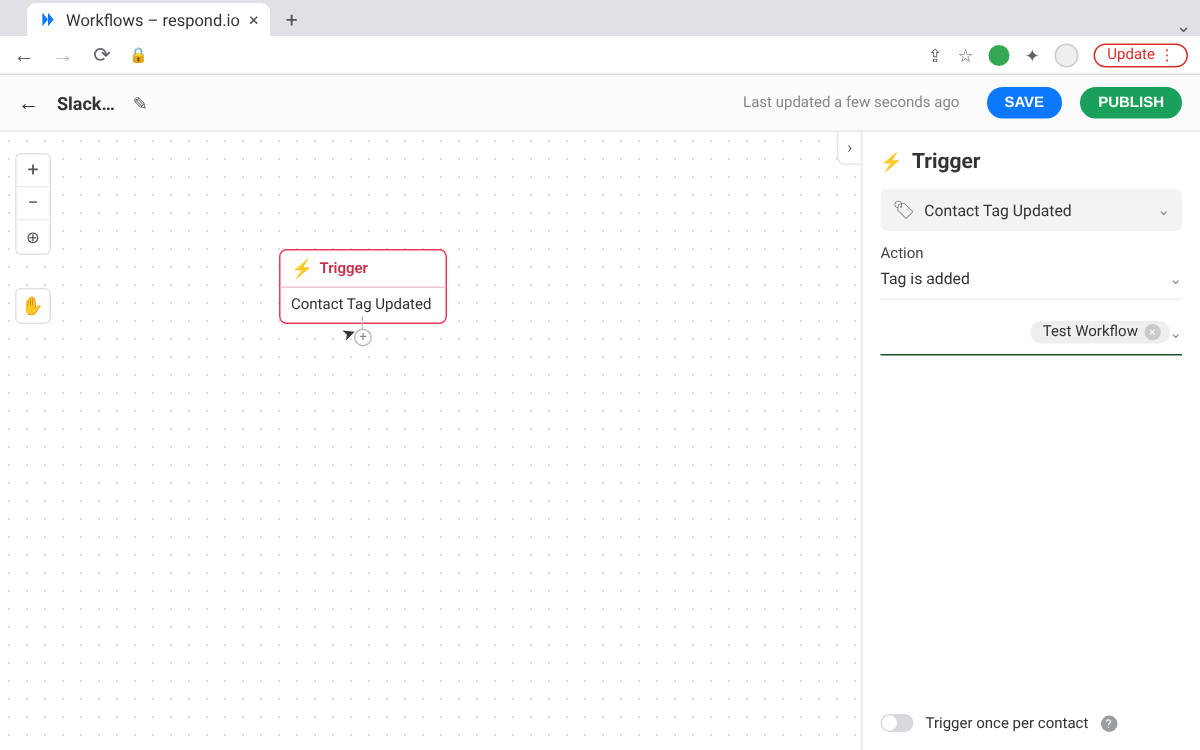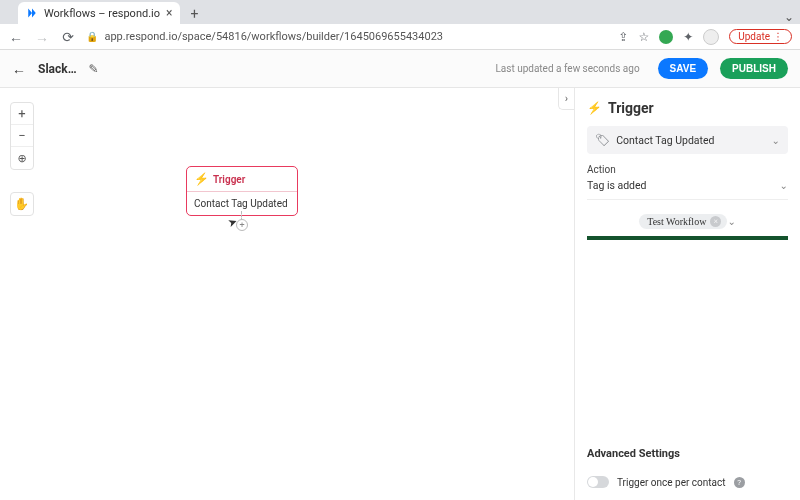--- a/index.html
+++ b/index.html
@@ -62,21 +62,21 @@
   
   .sidebar { width: 226px; border-left: 1px solid #e8e8e8; background: #fff; padding: 12px; display: flex; flex-direction: column; gap: 10px; overflow: hidden; }
   .sb-title { display: flex; align-items: center; gap: 6px; font-size: 14px; font-weight: 700; }
   .sb-desc { font-size: 10px; color: #555; line-height: 1.4; }
   .trig-select { background: #f3f3f5; border-radius: 4px; padding: 7px 8px; display: flex; align-items: center; gap: 6px; font-size: 10.5px; }
   .trig-select .chev { margin-left: auto; color: #888; font-size: 10px; }
   .field-lbl { font-size: 10px; color: #444; }
   .field-val { display: flex; align-items: center; justify-content: space-between; font-size: 10.5px; padding: 4px 0 7px 0; border-bottom: 1px solid #eee; }
   .tag-chip { background: #eceef0; border-radius: 10px; padding: 2px 6px 2px 8px; display: inline-flex; align-items: center; gap: 4px; font-size: 10px; }
   .tag-chip .x { width: 11px; height: 11px; border-radius: 50%; background: #c8cacd; color: #fff; font-size: 8px; display: flex; align-items: center; justify-content: center; }
-  .tag-row { display: flex; align-items: center; justify-content: center; padding: 4px 0 7px 0; border-bottom: 4px solid #14532d; font-family: Liberation Serif, serif; }
+  .tag-row { display: flex; align-items: center; justify-content: flex-end; padding: 4px 0 7px 0; border-bottom: 1px solid #14532d; }
   .sidebar .spacer { flex: 1; }
   .adv-title { font-size: 11px; font-weight: 700; margin-top: 4px; }
   .adv-row { display: flex; align-items: center; gap: 8px; font-size: 10px; padding-top: 6px; }
   .toggle { width: 22px; height: 12px; border-radius: 6px; background: #d6d8db; position: relative; }
   .toggle::after { content: ""; position: absolute; left: 1px; top: 1px; width: 10px; height: 10px; border-radius: 50%; background: #fff; }
   .help { width: 11px; height: 11px; border-radius: 50%; background: #9b9ea2; color: #fff; font-size: 8px; display: flex; align-items: center; justify-content: center; }
 
   .bolt { color: #e23a5c; font-size: 12px; }
   .tag-ico { color: #6a6e73; font-size: 12px; }
 </style>
@@ -94,21 +94,20 @@
   <div class="newtab">+</div>
   <div class="dropdown">⌄</div>
 </div>
 
 <div class="addrbar">
   <span class="navbtn">←</span>
   <span class="navbtn" style="opacity:.4">→</span>
   <span class="navbtn">⟳</span>
   <div class="url">
     <span class="lock">🔒</span>
-    <span>app.respond.io/space/54816/workflows/builder/1645069655434023</span>
   </div>
   <div class="right">
     <span class="puzzle">⇪</span>
     <span class="puzzle">☆</span>
     <span class="ext-icon"></span>
     <span class="puzzle">✦</span>
     <span class="avatar"></span>
     <span class="upd-pill">
       <span>Update</span>
       <span>⋮</span>
@@ -175,21 +174,20 @@
         <span class="tag-chip">
           <span>Test Workflow</span>
           <span class="x">×</span>
         </span>
         <span style="color:#888;font-size:10px">⌄</span>
       </div>
     </div>
 
     <div class="spacer"></div>
 
-    <div class="adv-title">Advanced Settings</div>
     <div class="adv-row">
       <span class="toggle"></span>
       <span>Trigger once per contact</span>
       <span class="help">?</span>
     </div>
   </div>
 
 </div>
 
 </body></html>

